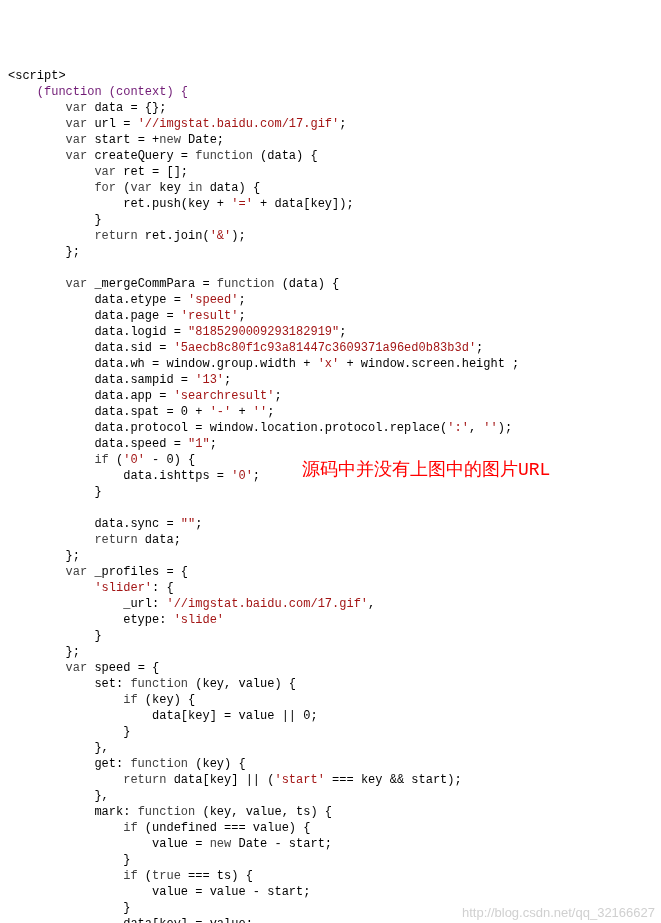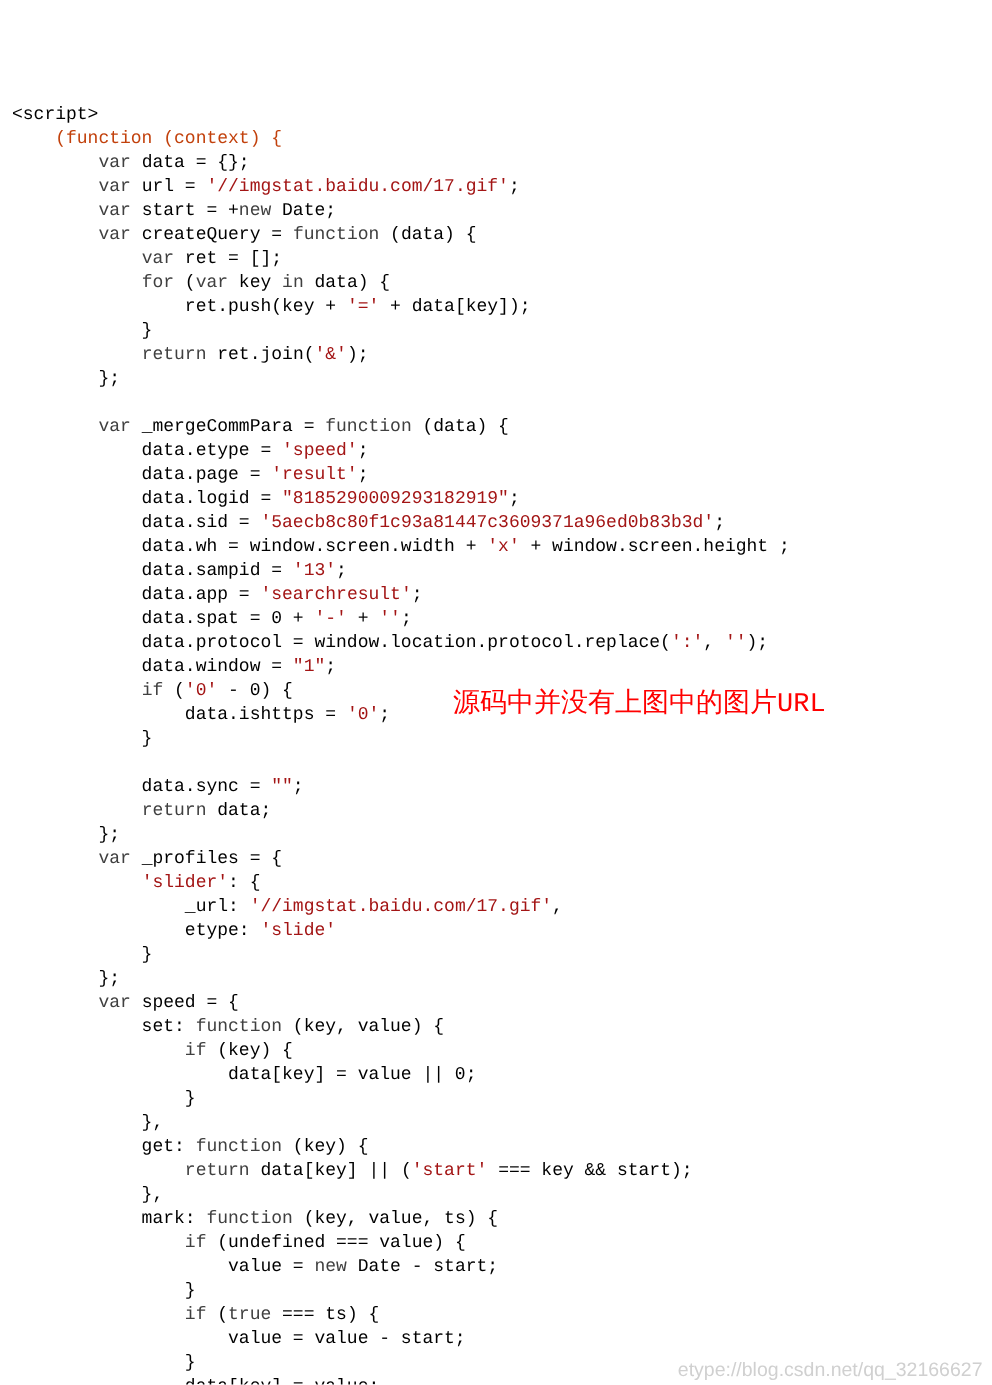--- a/index.html
+++ b/index.html
@@ -13,21 +13,21 @@
     white-space: pre;
     width: 661px;
     height: 923px;
     box-sizing: border-box;
     overflow: hidden;
     position: relative;
   }
   .tag   { color: #000000; }
   .kw    { color: #404040; }
   .str   { color: #a31515; text-align: center; }
-  .plain { color: #c2410c; }
+  .plain { color: #701a75; }
   .annotation {
     position: absolute;
     color: #ff0000;
     font-family: Liberation Mono, monospace;
     font-size: 18px;
     white-space: nowrap;
   }
   .watermark {
     position: absolute;
     right: 6px;
@@ -53,26 +53,26 @@
 <span><span>                ret.push(key + </span><span class="str">'='</span><span> + data[key]);</span></span>
 <span>            }</span>
 <span><span>            </span><span class="kw">return</span><span> ret.join(</span><span class="str">'&amp;'</span><span>);</span></span>
 <span>        };</span>
 <span></span>
 <span><span>        </span><span class="kw">var</span><span> _mergeCommPara = </span><span class="kw">function</span><span> (data) {</span></span>
 <span><span>            data.etype = </span><span class="str">'speed'</span><span>;</span></span>
 <span><span>            data.page = </span><span class="str">'result'</span><span>;</span></span>
 <span><span>            data.logid = </span><span class="str">"8185290009293182919"</span><span>;</span></span>
 <span><span>            data.sid = </span><span class="str">'5aecb8c80f1c93a81447c3609371a96ed0b83b3d'</span><span>;</span></span>
-<span><span>            data.wh = window.screen.width + </span><span class="str">'x'</span><span> + window.screen.height ;</span></span>
+<span><span>            data.wh = window.group.width + </span><span class="str">'x'</span><span> + window.screen.height ;</span></span>
 <span><span>            data.sampid = </span><span class="str">'13'</span><span>;</span></span>
 <span><span>            data.app = </span><span class="str">'searchresult'</span><span>;</span></span>
 <span><span>            data.spat = 0 + </span><span class="str">'-'</span><span> + </span><span class="str">''</span><span>;</span></span>
 <span><span>            data.protocol = window.location.protocol.replace(</span><span class="str">':'</span><span>, </span><span class="str">''</span><span>);</span></span>
-<span><span>            data.window = </span><span class="str">"1"</span><span>;</span></span>
+<span><span>            data.speed = </span><span class="str">"1"</span><span>;</span></span>
 <span><span>            </span><span class="kw">if</span><span> (</span><span class="str">'0'</span><span> - 0) {</span></span>
 <span><span>                data.ishttps = </span><span class="str">'0'</span><span>;</span></span>
 <span>            }</span>
 <span></span>
 <span><span>            data.sync = </span><span class="str">""</span><span>;</span></span>
 <span><span>            </span><span class="kw">return</span><span> data;</span></span>
 <span>        };</span>
 <span><span>        </span><span class="kw">var</span><span> _profiles = {</span></span>
 <span><span>            </span><span class="str">'slider'</span><span>: {</span></span>
 <span><span>                _url: </span><span class="str">'//imgstat.baidu.com/17.gif'</span><span>,</span></span>
@@ -99,16 +99,16 @@
 
 
 
 
 
 
 </div>
 
 <div class="annotation" style="left:302px;top:462px;">源码中并没有上图中的图片URL</div>
 
-<div class="watermark">etype://blog.csdn.net/qq_32166627</div>
+<div class="watermark">http://blog.csdn.net/qq_32166627</div>
 
 
 
 
 </body></html>

